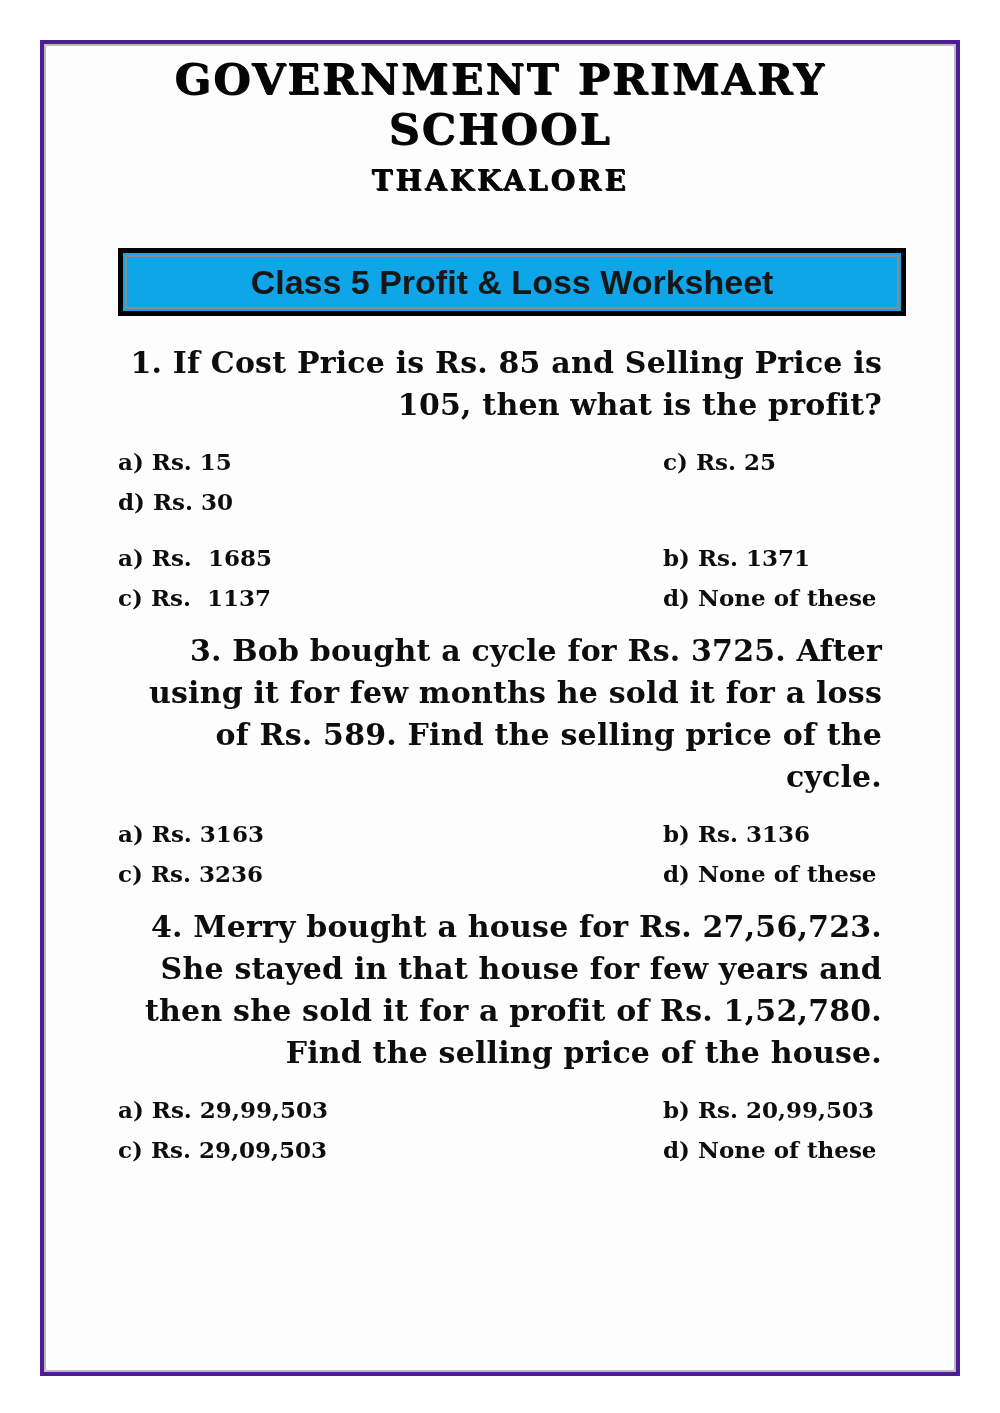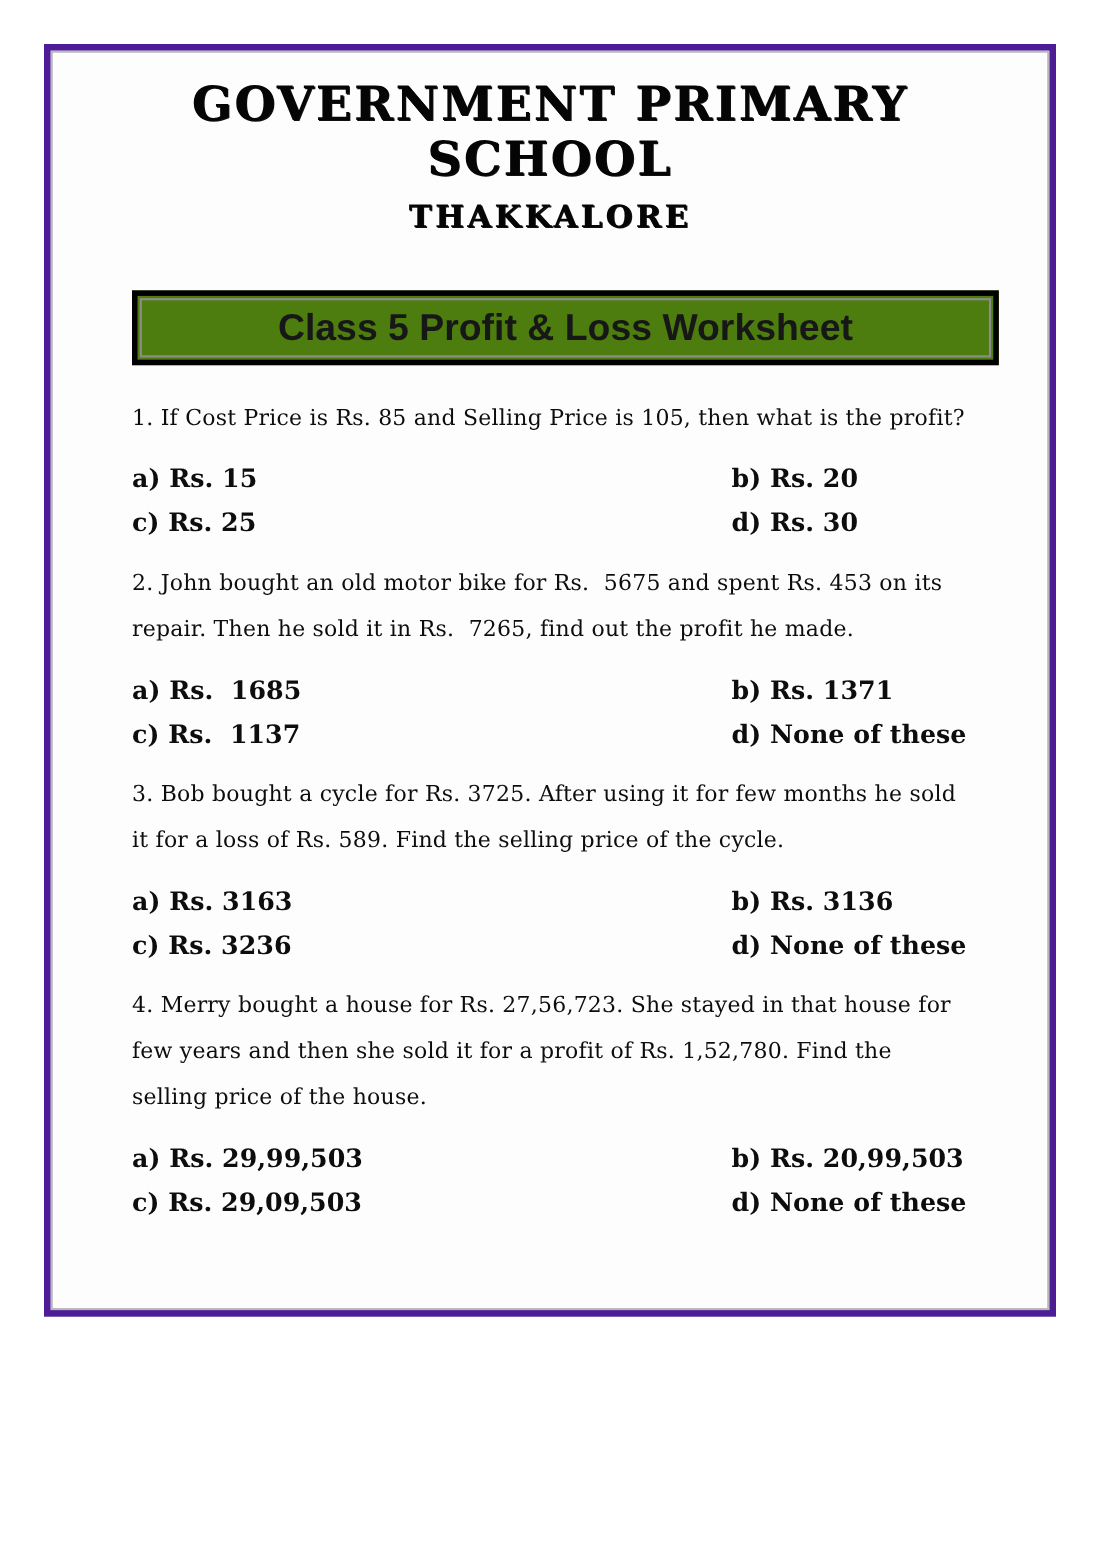--- a/index.html
+++ b/index.html
@@ -11,25 +11,25 @@
     position: relative;
     font-family: "DejaVu Serif", serif;
     color: #0d0d0d;
     overflow: hidden;
   }
   .page-frame {
     position: absolute;
     left: 40px;
     top: 40px;
     width: 920px;
-    height: 1157px;
-    border: 6px solid #4c1d95;
+    height: 1336px;
+    border: 4px solid #4c1d95;
     background: #fdfdfd;
     box-shadow: inset 0 0 0 2px #b9b9b9;
-    padding: 16px 74px 0 74px;
+    padding: 2px 74px 0 74px;
     overflow: hidden;
   }
   .school-header {
     text-align: center;
     margin-top: 8px;
     font-weight: bold;
     color: #050505;
   }
   .school-line1 {
     font-size: 43px;
@@ -40,41 +40,42 @@
   .school-line2 {
     font-size: 28px;
     line-height: 54px;
     letter-spacing: 3px;
     text-shadow: 1px 1px 0 #111;
   }
   .title-box {
     width: 788px;
     margin: 40px auto 0 auto;
     border: 5px solid #000000;
-    background: #4d7c0f;
+    background: #0ea5e9;
     padding: 2px;
   }
   .title-box-inner {
     border: 2px solid #8c8c8c;
     text-align: center;
     font-family: "Liberation Sans", sans-serif;
     font-weight: bold;
     font-size: 34px;
     line-height: 50px;
     color: #171717;
   }
   .question { margin-top: 26px; }
   .question + .question { margin-top: 12px; }
   .q-text {
-    font-size: 20px;
-    font-weight: normal;
+    font-size: 30px;
+    font-weight: bold;
     line-height: 42px;
     white-space: pre-wrap;
     max-width: 772px;
     letter-spacing: 0.2px;
+    text-align: right;
   }
   .q-options {
     margin-top: 16px;
     display: grid;
     grid-template-columns: 545px 1fr;
     font-size: 23px;
     font-weight: bold;
     line-height: 40px;
   }
   .q-option { white-space: pre-wrap; }
@@ -90,28 +91,26 @@
   </div>
 
   <div class="title-box">
     <div class="title-box-inner">Class 5 Profit &amp; Loss Worksheet</div>
   </div>
 
   <div class="question">
     <div class="q-text">1. If Cost Price is Rs. 85 and Selling Price is 105, then what is the profit?</div>
     <div class="q-options">
       <div class="q-option">a) Rs. 15</div>
-      <div class="q-option">b) Rs. 20</div>
       <div class="q-option">c) Rs. 25</div>
       <div class="q-option">d) Rs. 30</div>
     </div>
   </div>
 
   <div class="question">
-    <div class="q-text">2. John bought an old motor bike for Rs.  5675 and spent Rs. 453 on its repair. Then he sold it in Rs.  7265, find out the profit he made.</div>
     <div class="q-options">
       <div class="q-option">a) Rs.  1685</div>
       <div class="q-option">b) Rs. 1371</div>
       <div class="q-option">c) Rs.  1137</div>
       <div class="q-option">d) None of these</div>
     </div>
   </div>
 
   <div class="question">
     <div class="q-text">3. Bob bought a cycle for Rs. 3725. After using it for few months he sold it for a loss of Rs. 589. Find the selling price of the cycle.</div>

